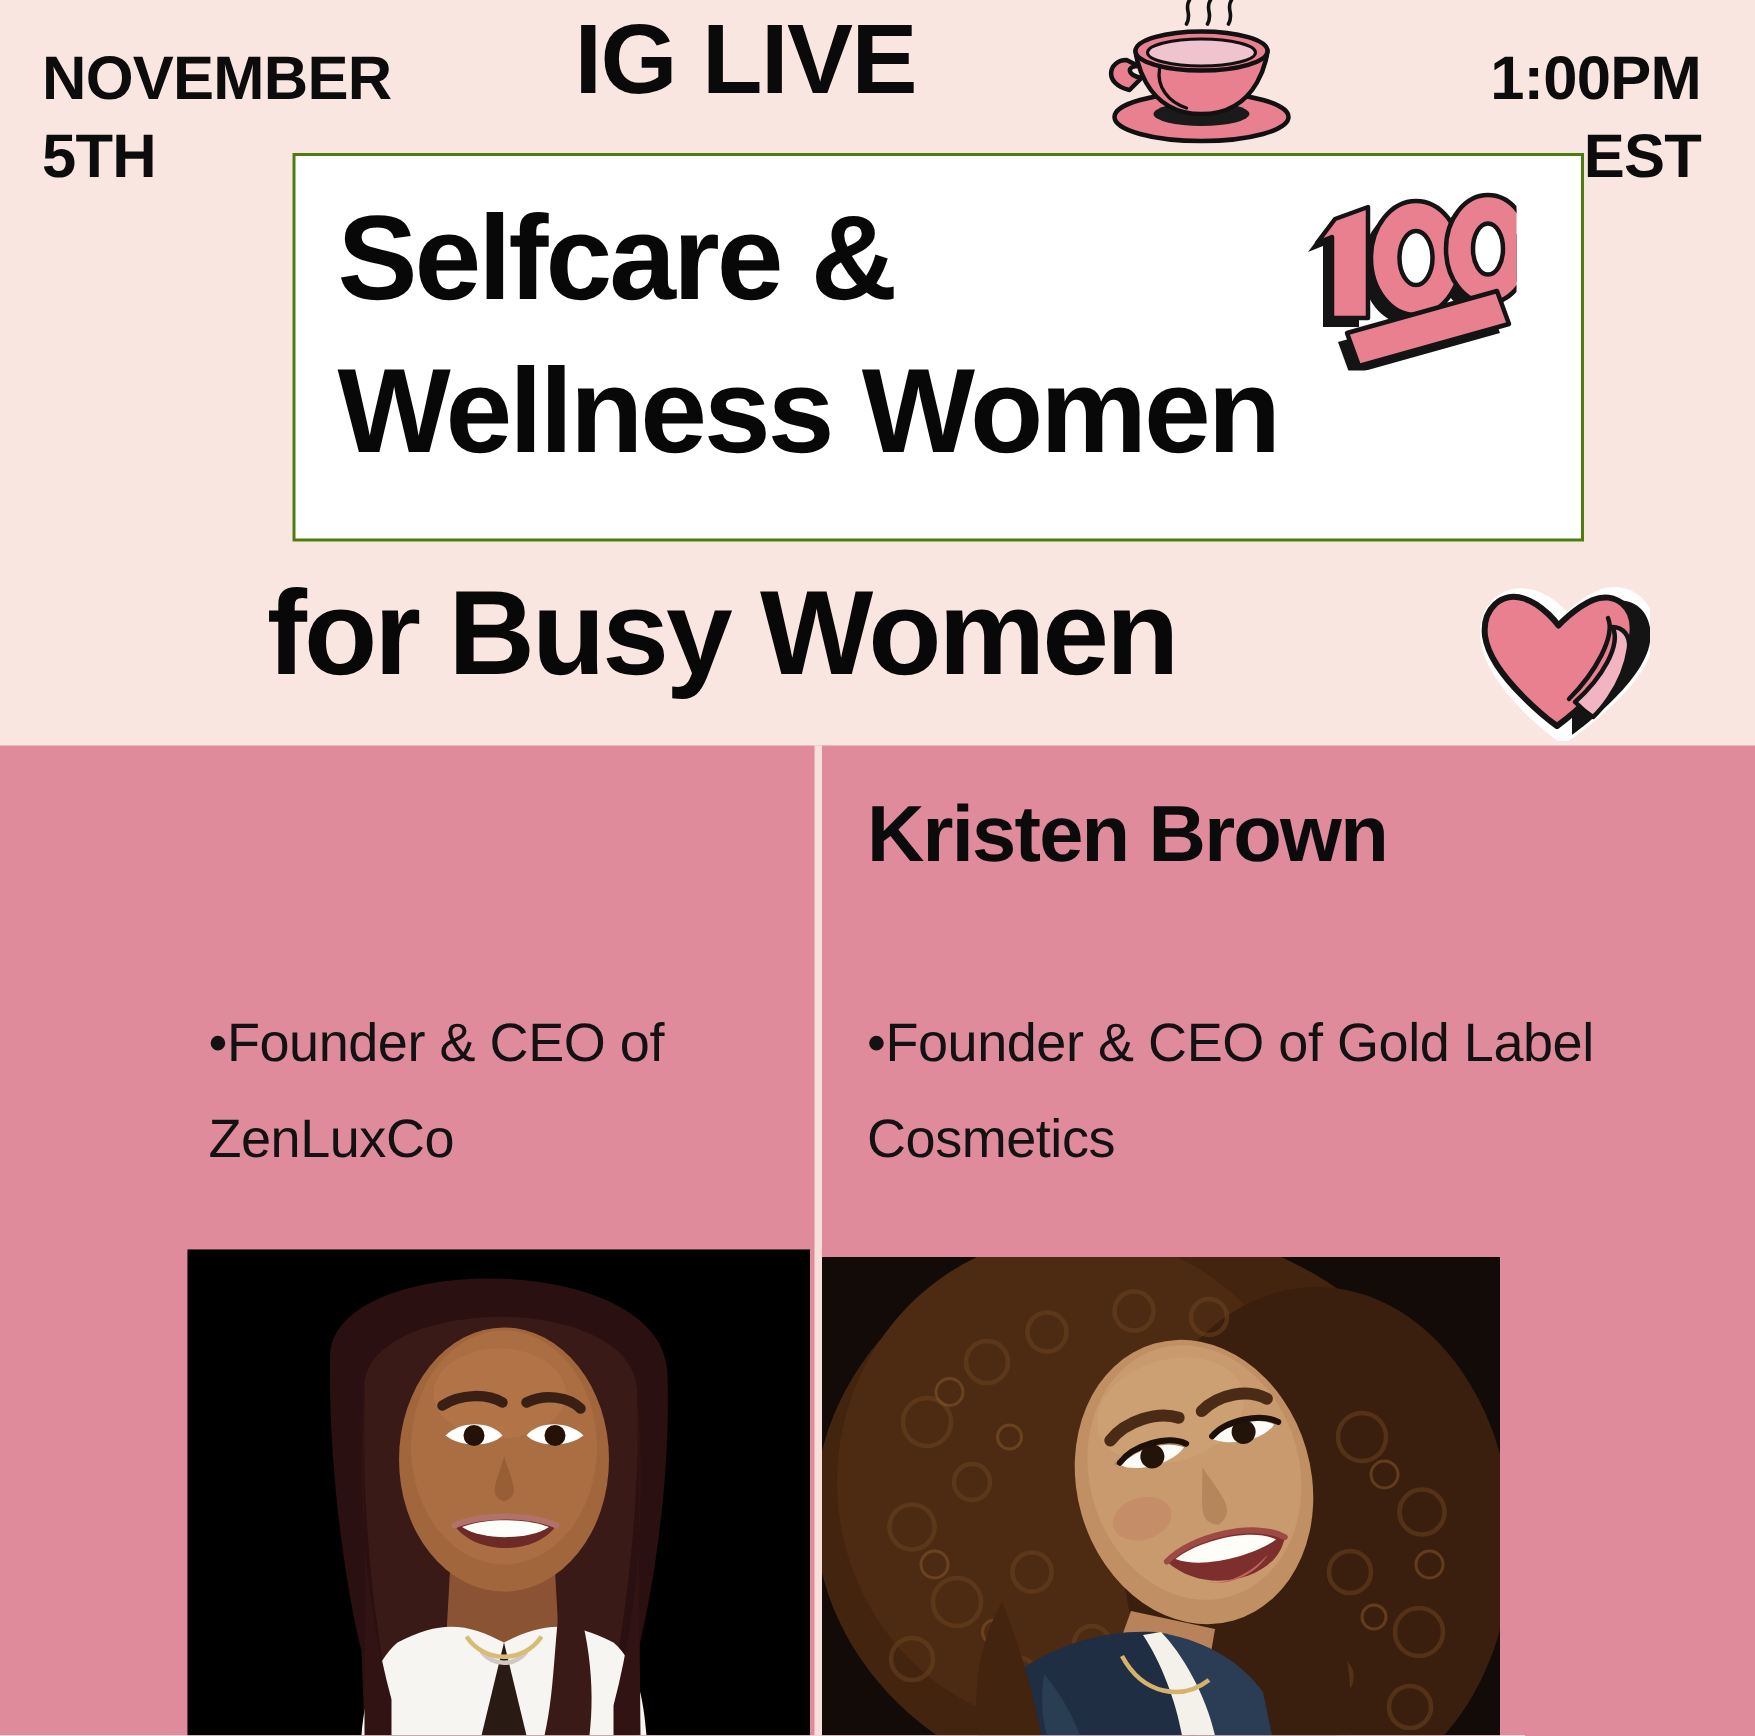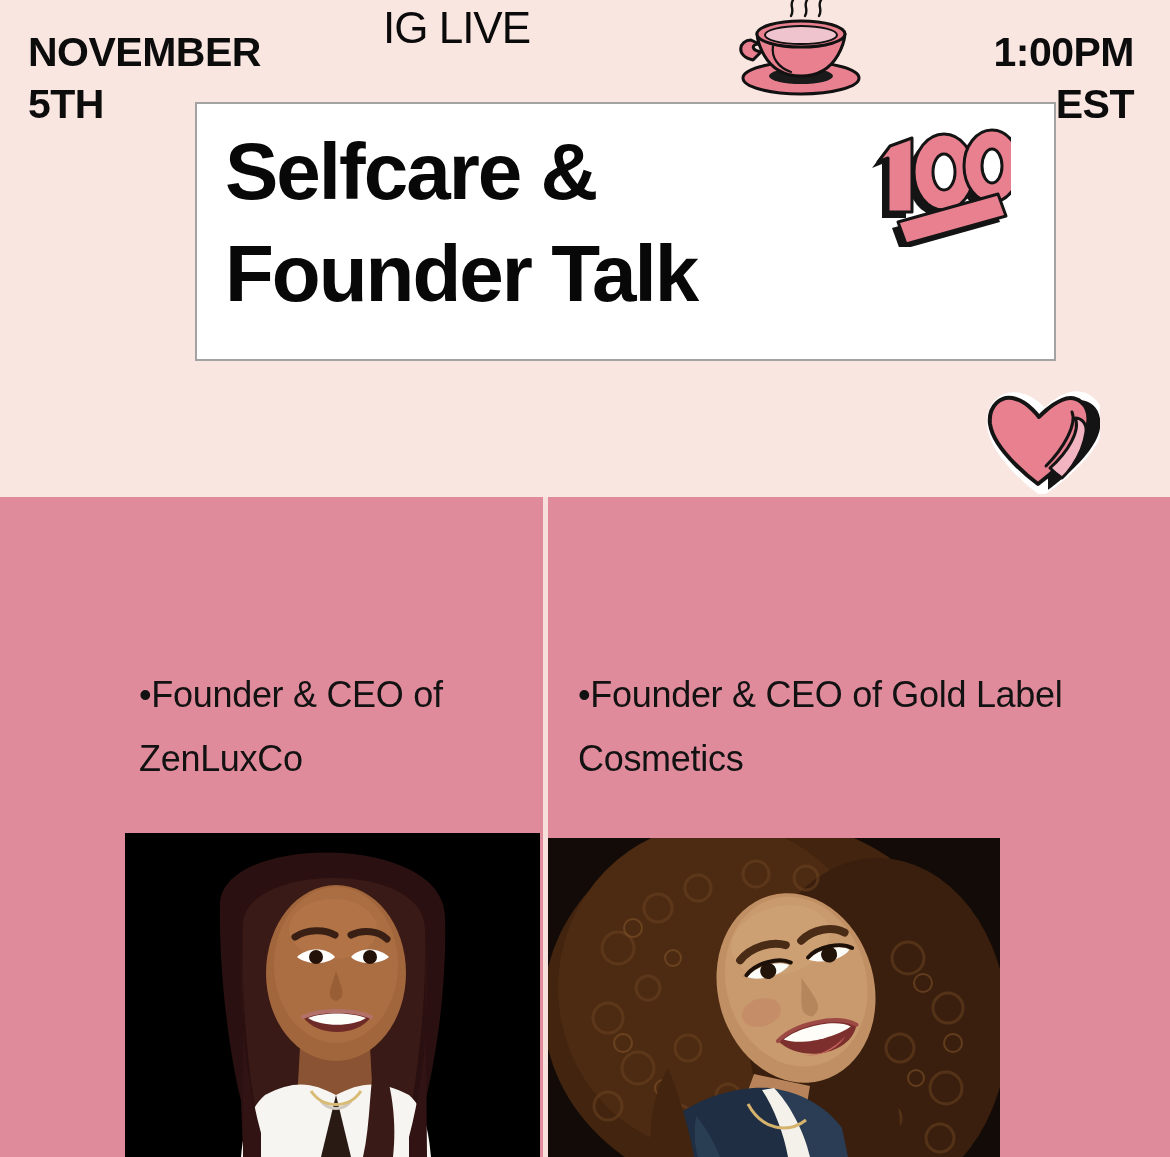--- a/index.html
+++ b/index.html
@@ -55,22 +55,22 @@
     letter-spacing: -0.5px;
     color: #0c0c0c;
     text-align: right;
     white-space: pre-line;
   }
 
   .ig-live {
     position: absolute;
     left: 383px;
     top: 6px;
-    font-size: 44px;
-    font-weight: normal;
+    font-size: 66px;
+    font-weight: bold;
     letter-spacing: -1px;
     color: #0a0a0a;
     line-height: 1;
   }
 
   
   .teacup {
     position: absolute;
     left: 729px;
     top: 0px;
@@ -79,21 +79,21 @@
   }
 
   
   .title-box {
     position: absolute;
     left: 195px;
     top: 102px;
     width: 861px;
     height: 259px;
     background: #ffffff;
-    border: 2px solid #a3a3a3;
+    border: 2px solid #4d7c0f;
     box-sizing: border-box;
     text-align: right;
   }
 
   .title-line {
     position: absolute;
     left: 28px;
     font-size: 80px;
     font-weight: bold;
     letter-spacing: -2px;
@@ -224,21 +224,21 @@
         <path d="M22 40 C10 40, 6 56, 24 60 L32 52 C22 50, 22 44, 30 44 Z" fill="#e8808f" stroke="#111" stroke-width="3" stroke-linejoin="round"></path>
         <path d="M28 34 L116 34 C116 34, 112 76, 72 76 C32 76, 28 34, 28 34 Z" fill="#e8808f" stroke="#111" stroke-width="3" stroke-linejoin="round"></path>
         <ellipse cx="72" cy="34" rx="44" ry="13" fill="#e8808f" stroke="#111" stroke-width="3"></ellipse>
         <ellipse cx="72" cy="35" rx="36" ry="9" fill="#f0c4cf" stroke="#111" stroke-width="2"></ellipse>
         <path d="M44 46 C42 58, 50 68, 62 72" stroke="#111" stroke-width="2.2" fill="none" stroke-linecap="round"></path>
       </svg>
     </div>
 
     <div class="title-box">
       <div class="title-line title-line-1">Selfcare &amp;</div>
-      <div class="title-line title-line-2">Founder Talk</div>
+      <div class="title-line title-line-2">Wellness Women</div>
     </div>
 
     <div class="hundred">
       <svg viewBox="0 0 145 125" width="145" height="125">
 
         <g fill="#141414">
           <path d="M18 30 L40 22 L40 96 L16 96 L16 42 L6 46 Z"></path>
           <ellipse cx="72" cy="56" rx="30" ry="38"></ellipse>
           <ellipse cx="120" cy="50" rx="28" ry="36"></ellipse>
           <path d="M26 106 L126 78 L134 100 L34 128 Z"></path>
@@ -248,20 +248,21 @@
           <path d="M24 24 L46 16 L46 90 L22 90 L22 36 L12 40 Z"></path>
           <ellipse cx="78" cy="50" rx="30" ry="38"></ellipse>
           <ellipse cx="126" cy="44" rx="28" ry="36"></ellipse>
           <path d="M32 100 L132 72 L140 94 L40 122 Z"></path>
         </g>
         <ellipse cx="78" cy="50" rx="11" ry="18" fill="#ffffff" stroke="#141414" stroke-width="3"></ellipse>
         <ellipse cx="126" cy="44" rx="10" ry="17" fill="#ffffff" stroke="#141414" stroke-width="3"></ellipse>
       </svg>
     </div>
 
+    <div class="subtitle">for Busy Women</div>
 
     <div class="heart">
       <svg viewBox="0 0 122 104" width="122" height="104">
         <path d="M64 98 C64 98, 114 64, 118 36 C121 14, 104 4, 90 10 C78 15, 66 28, 66 28
                  C66 28, 56 13, 42 10 C26 6, 14 18, 16 36 C20 66, 64 98, 64 98 Z" fill="#ffffff" stroke="#ffffff" stroke-width="14" stroke-linejoin="round"></path>
         <path d="M70 100 C70 100, 118 66, 122 38 C125 16, 108 6, 94 12 C82 17, 70 30, 70 30 Z" fill="#141414"></path>
         <path d="M60 94 C60 94, 106 60, 110 34 C113 14, 98 4, 84 10 C72 15, 61 27, 61 27
                  C61 27, 51 13, 38 9 C23 4, 10 16, 12 34 C16 62, 60 94, 60 94 Z" fill="#e8808f" stroke="#141414" stroke-width="4" stroke-linejoin="round"></path>
         <path d="M97 28 C103 40, 90 62, 72 78 C78 84, 84 88, 84 88
                  C84 88, 104 70, 108 42 C109 34, 104 28, 97 28 Z" fill="#f2b4c1" stroke="#141414" stroke-width="3" stroke-linejoin="round"></path>
@@ -270,20 +271,21 @@
     </div>
 
   </div>
 
   <div class="bottom-section"></div>
 
   <div class="column-divider"></div>
 
   <div class="speaker-bio left">•Founder &amp; CEO of ZenLuxCo</div>
 
+  <div class="speaker-name right">Kristen Brown</div>
   <div class="speaker-bio right">•Founder &amp; CEO of Gold Label Cosmetics</div>
 
   <div class="photo left">
     <svg viewBox="0 0 415 324" width="415" height="324">
       <rect x="0" y="0" width="415" height="324" fill="#000000"></rect>
 
       <path d="M95 72 C95 0, 320 0, 320 84 C322 150, 312 220, 300 270 L300 324 L118 324 L116 268
                C102 210, 94 132, 95 72 Z" fill="#2a1010"></path>
       <path d="M118 90 C122 30, 300 28, 300 96 C302 160, 294 228, 286 276
                L286 324 L132 324 L130 274 C120 214, 116 146, 118 90 Z" fill="#3a1a16"></path>

